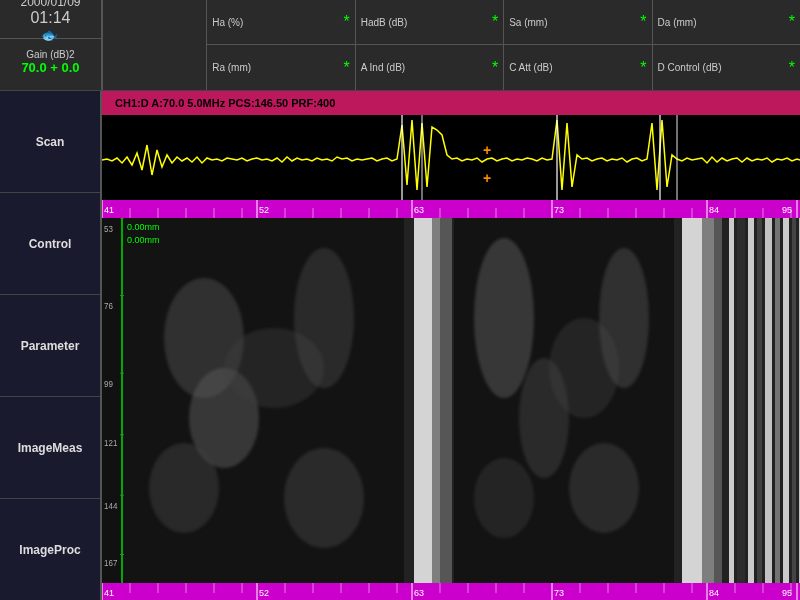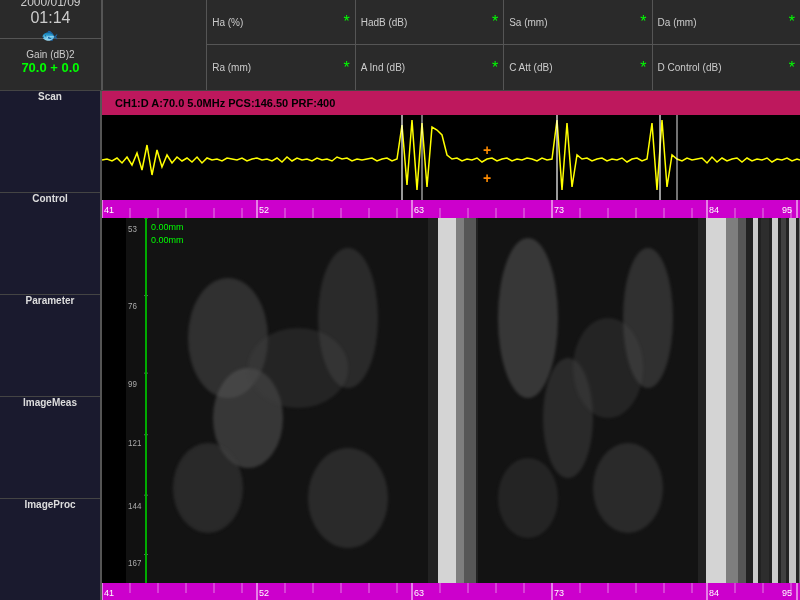--- a/index.html
+++ b/index.html
@@ -17,37 +17,37 @@
     .col-label { color: #ccc; font-size: 10px; }
     .col-value-white { color: white; font-size: 13px; font-weight: bold; }
     .header-col-top, .header-col-bottom { position: relative; }
     .ast-pos { position: absolute; right: 5px; top: 50%; transform: translateY(-50%); color: #00ff00; font-size: 16px; }
 
     
     .main { display: flex; width: 800px; height: 510px; }
 
     
     .sidebar { width: 102px; background: #1a1a2e; border-right: 2px solid #555; display: flex; flex-direction: column; }
-    .sidebar-item { flex: 1; display: flex; justify-content: center; border-bottom: 1px solid #444; cursor: pointer; font-size: 10px; font-weight: bold; color: #ddd; }
+    .sidebar-item { flex: 1; display: flex; align-items: center; justify-content: center; border-bottom: 1px solid #444; cursor: pointer; font-size: 12px; font-weight: bold; color: #ddd; }
 
     
     .content { flex: 1; display: flex; flex-direction: column; background: black; }
 
     
     .channel-info-bar { background: #be185d; color: black; font-size: 11px; font-weight: bold; padding: 2px 13px; height: 24px; display: flex; align-items: center; }
 
     
     .waveform-container { height: 85px; background: black; position: relative; overflow: hidden; }
     .waveform-svg { width: 100%; height: 100%; }
 
     
     .ruler { height: 18px; background: #cc00cc; position: relative; overflow: hidden; }
 
     
-    .scan-area { flex: 1; display: flex; position: relative; padding-left: 24px; }
+    .scan-area { flex: 1; display: flex; position: relative; }
 
     
     .bottom-ruler { height: 18px; background: #cc00cc; }
   </style>
 </head>
 <body>
 
 <div class="header">
 
   <div class="header-left">

